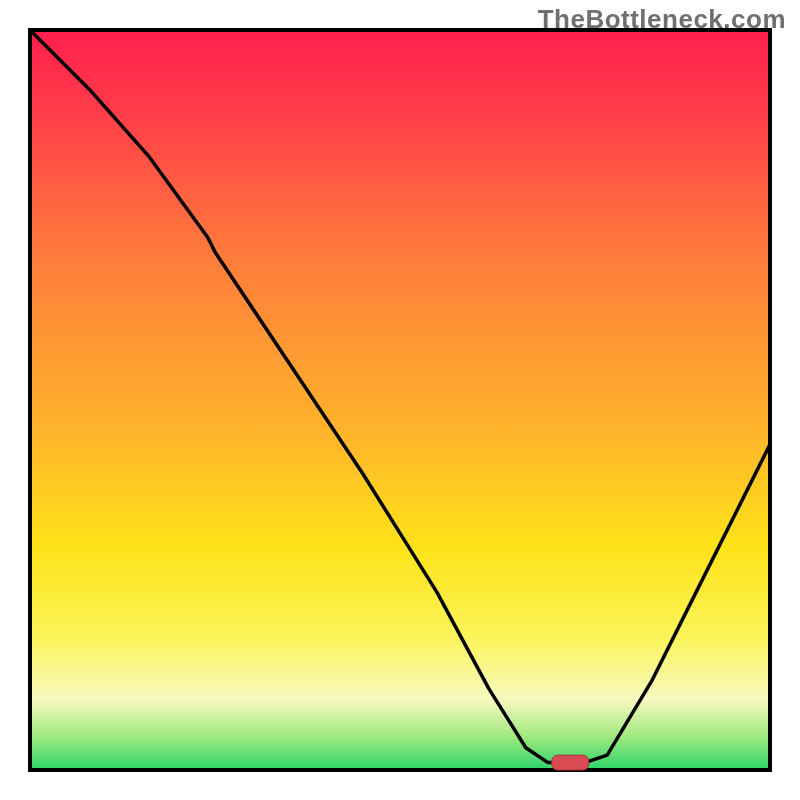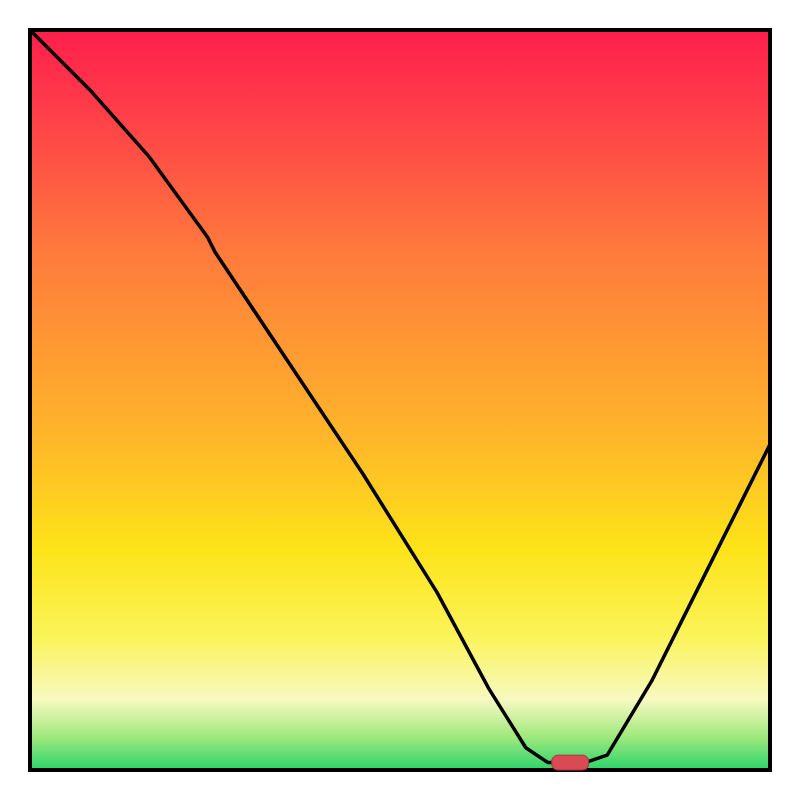--- a/index.html
+++ b/index.html
@@ -30,20 +30,21 @@
     position: absolute;
     inset: 0;
     width: 800px;
     height: 800px;
   }
 </style>
 </head>
 <body>
 <div class="wrap">
 
+  <div class="watermark">TheBottleneck.com</div>
 
   <svg class="plot" viewBox="0 0 800 800">
     <defs>
 
       <linearGradient id="bg-grad" x1="0" y1="0" x2="0" y2="1">
         <stop offset="0" stop-color="#ff1f4b"></stop>
         <stop offset="0.10" stop-color="#ff3a4a"></stop>
         <stop offset="0.30" stop-color="#ff7a3c"></stop>
         <stop offset="0.55" stop-color="#ffb62a"></stop>
         <stop offset="0.70" stop-color="#fde318"></stop>

